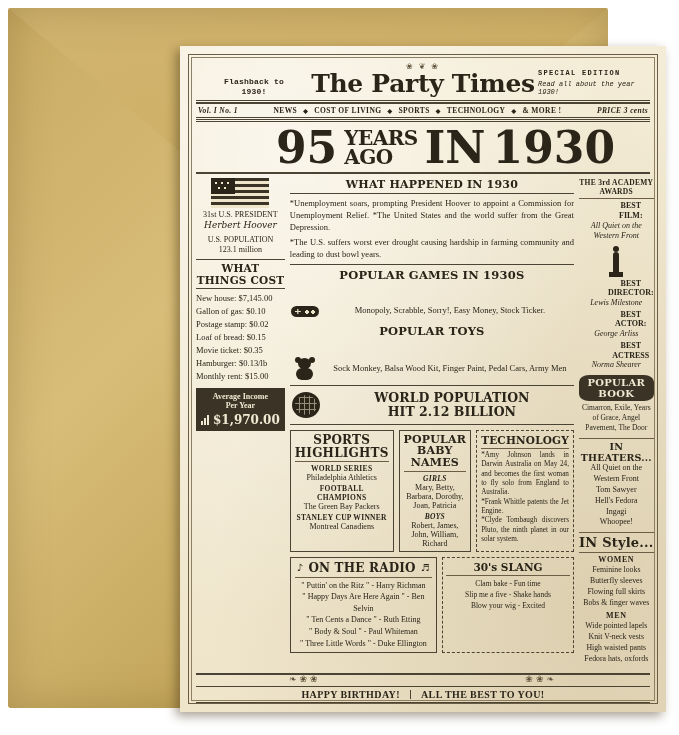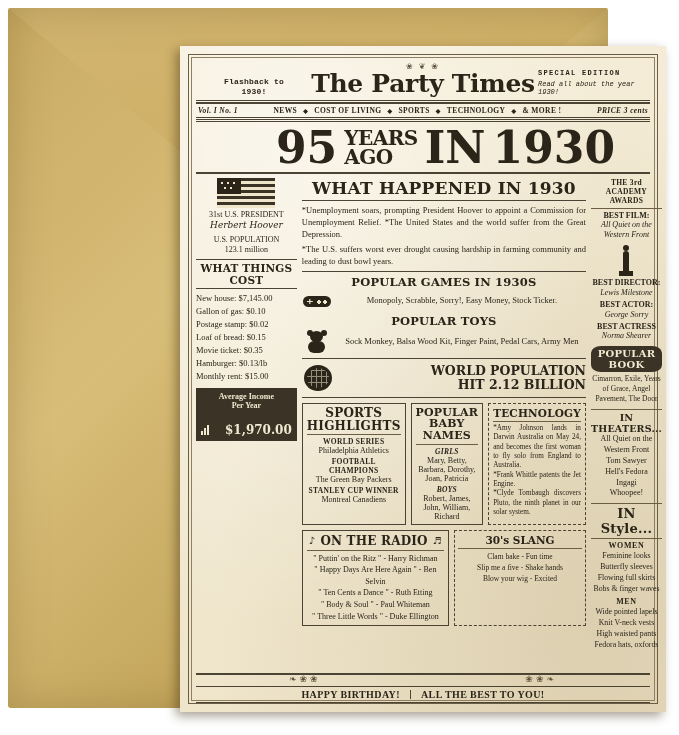--- a/index.html
+++ b/index.html
@@ -120,53 +120,53 @@
   }
   .lbl-c { text-align:center; font-size:8px; line-height:1.3; }
   .sig { font-family:"DejaVu Serif",serif; font-style:italic; font-size:9px; }
   #cost-hd { font-size:10.5px; border-top:1px solid #4b4333; border-bottom:1px solid #4b4333; padding:2px 0; margin:4px 0 3px 0;}
   .cost-line { font-size:8.5px; line-height:1.52; }
   #income-box {
     margin-top:5px; border:1px solid #3a3326; background:#3a3326; color:#f2e9d2;
     padding:3px 4px; text-align:center;
   }
   #income-box .t { font-size:8px; font-weight:bold; line-height:1.2; }
-  #income-box .v { display:flex; align-items:center; justify-content:center; gap:16px; margin-top:12px;}
+  #income-box .v { display:flex; align-items:center; justify-content:center; gap:4px; margin-top:2px;}
   #income-box .v .amt { font-family:"DejaVu Serif",serif; font-weight:bold; font-size:12px;}
   .bars { display:inline-flex; align-items:flex-end; gap:1px; height:10px;}
   .bars i { display:block; width:2px; background:#f2e9d2; }
 
   
-  #what-hd { font-size:17px; }
+  #what-hd { font-size:11px; }
   #what-rule { border-top:1px solid #4b4333; margin:2px 0 3px 0; }
   #what-body { font-size:8.5px; line-height:1.42; text-align:justify; }
   .midrule { border-top:1px solid #4b4333; margin:4px 0 3px 0; }
   #games-hd, #toys-hd { font-size:11.5px; }
-  .icon-row { display:flex; align-items:center; gap:6px; margin-top:2px; }
+  .icon-row { display:flex; align-items:center; gap:6px; margin-top:19px; }
   .icon-row .txt { flex:1; font-size:8.5px; line-height:1.4; text-align:center;}
   .gp-icon { width:30px; height:20px; flex:0 0 30px; position:relative;}
   .gamepad { position:absolute; left:1px; top:5px; width:28px; height:11px; background:#2a2419; border-radius:6px;}
   .gamepad::before{content:"";position:absolute; left:4px; top:3px; width:6px;height:5px; background:#efe5cb; clip-path:polygon(40% 0,60% 0,60% 40%,100% 40%,100% 60%,60% 60%,60% 100%,40% 100%,40% 60%,0 60%,0 40%,40% 40%);}
   .gamepad::after{content:"";position:absolute; right:4px; top:4px; width:10px;height:4px; background:
      radial-gradient(circle at 2px 2px,#efe5cb 0 2px, transparent 2px),
      radial-gradient(circle at 8px 2px,#efe5cb 0 2px, transparent 2px);}
   .bear { width:30px;height:24px;flex:0 0 30px; position:relative;}
   .bear .head{position:absolute; left:8px; top:1px; width:13px;height:11px;background:#2a2419;border-radius:50%;}
   .bear .ear1,.bear .ear2{position:absolute;top:0;width:6px;height:6px;background:#2a2419;border-radius:50%;}
   .bear .ear1{left:5px;} .bear .ear2{left:19px;}
   .bear .body{position:absolute;left:6px;top:11px;width:17px;height:12px;background:#2a2419;border-radius:7px;}
   #globe-row { display:flex; align-items:center; gap:6px; margin-top:4px; }
   .globe { width:34px;height:30px;flex:0 0 34px; position:relative;}
   .globe .g { position:absolute; left:2px; top:2px; width:28px;height:26px;border-radius:50%;
     background:#2a2419; }
   .globe .g::after{content:"";position:absolute; inset:3px; border-radius:50%;
     background: repeating-linear-gradient(90deg,transparent 0 4px,#efe5cb 4px 5px),
                 repeating-linear-gradient(0deg,transparent 0 5px,#efe5cb 5px 6px);
     opacity:.55;}
-  #world-hd { flex:1; font-family:"DejaVu Serif",serif; font-weight:bold; font-size:12.5px; line-height:1.15; text-align:right;}
+  #world-hd { flex:1; font-family:"DejaVu Serif",serif; font-weight:bold; font-size:12.5px; line-height:1.15; text-align:center;}
 
   
   #three { display:flex; gap:5px; margin-top:5px; }
   #three > div { flex:1; }
   #sports-hd { font-size:12px; line-height:1.05; }
   .sub { font-size:7.5px; font-weight:bold; letter-spacing:.3px; text-align:center; margin-top:2px;}
   .val { font-size:8px; text-align:center; }
   .hr-thin { border-top:1px solid #6b5e44; margin:2px 0; }
   #baby-hd { font-size:11px; line-height:1.05; }
   #tech-hd { font-size:10.5px; }
@@ -182,21 +182,21 @@
   #slang .t { font-family:"DejaVu Serif",serif; font-weight:bold; font-size:10.5px; }
   #slang ul{ margin:2px 0 0; padding:0; list-style:none; font-size:7.5px; line-height:1.5;}
 
   
   #acad-hd { font-size:7.5px; font-weight:bold; letter-spacing:.3px; text-align:center; line-height:1.25;}
   #oscar { width:100%; display:flex; justify-content:center; margin:2px 0; }
   .statue { width:14px; height:34px; position:relative;}
   .statue .b{position:absolute;bottom:0;left:0;width:14px;height:5px;background:#2a2419;}
   .statue .s{position:absolute;bottom:5px;left:4px;width:6px;height:20px;background:#2a2419;border-radius:3px 3px 0 0;}
   .statue .h{position:absolute;bottom:25px;left:4px;width:6px;height:6px;background:#2a2419;border-radius:50%;}
-  .aw-k { font-size:8px; font-weight:bold; text-align:center; line-height:1.2; margin-top:2px;}
+  .aw-k { font-size:8px; font-weight:bold; text-align:center; line-height:1.2; margin-top:2px;margin-left:29px;}
   .aw-v { font-size:8px; font-style:italic; text-align:center; line-height:1.25;}
   #book-banner {
     margin-top:5px; background:#3a3326; color:#f2e9d2; text-align:center;
     font-family:"DejaVu Serif",serif; font-weight:bold; font-size:10px;
     padding:2px 0; border-radius:10px/7px; letter-spacing:.3px;
   }
   #book-list { font-size:7.5px; text-align:center; line-height:1.35; margin-top:2px;}
   #theat-hd { font-size:9.5px; letter-spacing:.2px; }
   #theat-list { font-size:8px; text-align:center; line-height:1.35; }
   #style-hd { font-family:"DejaVu Serif",serif; font-weight:bold; font-size:13px; text-align:center; letter-spacing:.2px; }
@@ -427,21 +427,21 @@
         <div id="oscar">
           <span class="statue">
               <span class="h"></span>
               <span class="s"></span>
               <span class="b"></span>
             </span>
         </div>
         <div class="aw-k">BEST DIRECTOR:</div>
         <div class="aw-v">Lewis Milestone</div>
         <div class="aw-k">BEST ACTOR:</div>
-        <div class="aw-v">George Sorry</div>
+        <div class="aw-v">George Arliss</div>
         <div class="aw-k">BEST ACTRESS</div>
         <div class="aw-v">Norma Shearer</div>
 
         <div id="book-banner">POPULAR BOOK</div>
         <div id="book-list">Cimarron, Exile, Years of Grace, Angel Pavement, The Door</div>
 
         <div class="hr-thin" style="margin-top:5px"></div>
         <div class="hdg" id="theat-hd">IN THEATERS...</div>
         <div id="theat-list">
           <div>All Quiet on the</div>

